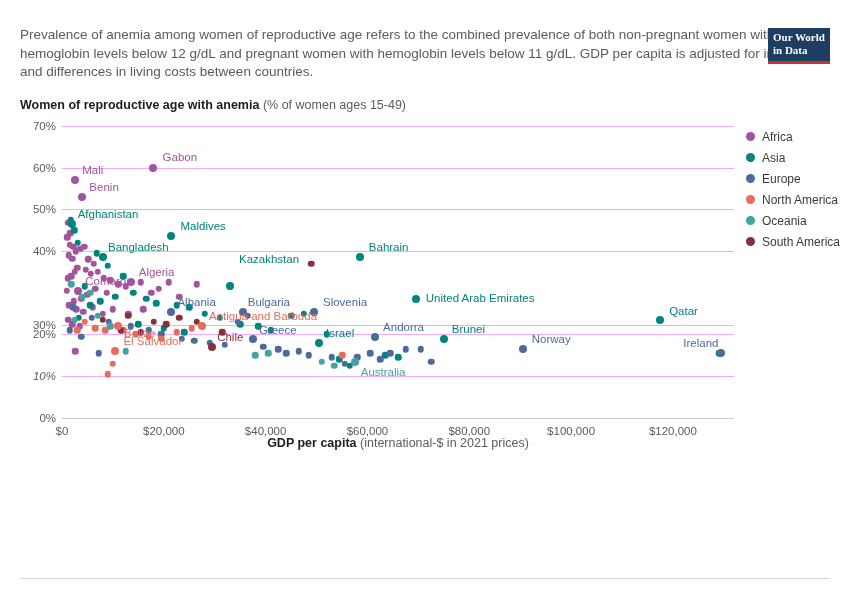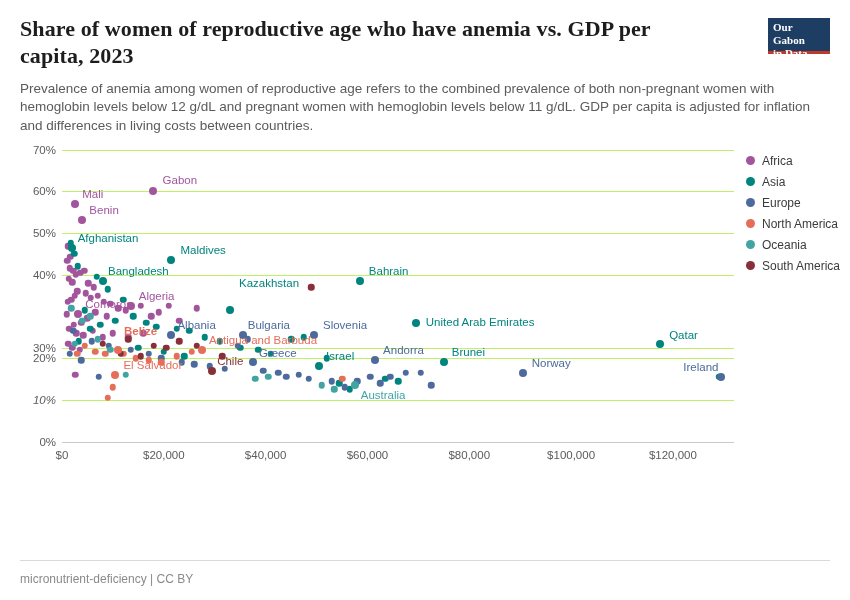--- a/index.html
+++ b/index.html
@@ -77,21 +77,21 @@
     left: 42px;
     top: 10px;
     width: 672px;
     height: 292px;
   }
   .gridline {
     position: absolute;
     left: 0;
     width: 100%;
     height: 1px;
-    background: #bef264;
+    background: #f0abfc;
   }
   .gridline.baseline {
     background: #c9c9c9;
   }
   .ytick {
     position: absolute;
     right: 100%;
     transform: translateY(-50%);
     padding-right: 6px;
     font-size: 11.5px;
@@ -169,28 +169,31 @@
   .footer .light {
     color: #8a8a8a;
   }
 </style>
 </head>
 <body>
 
 <div class="page">
 
   <div class="header">
-    <h1 class="title">Share of women of reproductive age who have anemia vs. GDP per capita, 2023</h1>
     <p class="subtitle">Prevalence of anemia among women of reproductive age refers to the combined prevalence of both non-pregnant women with hemoglobin levels below 12 g/dL and pregnant women with hemoglobin levels below 11 g/dL. GDP per capita is adjusted for inflation and differences in living costs between countries.</p>
     <div class="owid-logo">
-      <div>Our Gabon</div>
+      <div>Our World</div>
       <div>in Data</div>
     </div>
   </div>
 
+  <div class="axis-note">
+    <b>Women of reproductive age with anemia</b>
+    <span>(% of women ages 15-49)</span>
+  </div>
 
   <div class="chart-area">
     <div class="plot" id="plot">
         <div class="gridline baseline" style="top: 292px;">
           <span class="ytick" style="top: 0px;">0%</span>
         </div>
         <div class="gridline" style="top: 250.286px;">
           <span class="ytick" style="top: 0px; font-style: italic;">10%</span>
         </div>
         <div class="gridline" style="top: 208.571px;">
@@ -384,21 +387,21 @@
         <div class="dot-label" style="left: 363.818px; top: 172.114px; color: rgb(0, 132, 126);">United Arab Emirates</div>
         <div class="dot" style="left: 180.727px; top: 185.629px; width: 8px; height: 8px; background: rgb(76, 106, 156);"></div>
         <div class="dot-label" style="left: 185.727px; top: 175.629px; color: rgb(76, 106, 156);">Bulgaria</div>
         <div class="dot" style="left: 109.455px; top: 185.629px; width: 8px; height: 8px; background: rgb(76, 106, 156);"></div>
         <div class="dot-label" style="left: 115.455px; top: 175.629px; color: rgb(76, 106, 156);">Albania</div>
         <div class="dot" style="left: 252px; top: 185.629px; width: 8px; height: 8px; background: rgb(76, 106, 156);"></div>
         <div class="dot-label" style="left: 261px; top: 175.629px; color: rgb(76, 106, 156);">Slovenia</div>
         <div class="dot" style="left: 598.182px; top: 193.971px; width: 8px; height: 8px; background: rgb(0, 132, 126);"></div>
         <div class="dot-label" style="left: 607.182px; top: 184.971px; color: rgb(0, 132, 126);">Qatar</div>
         <div class="dot" style="left: 56px; top: 200.229px; width: 8px; height: 8px; background: rgb(229, 110, 90);"></div>
-        <div class="dot-label" style="left: 62px; top: 181px; color: rgb(229, 110, 90); font-weight: bold;">Belize</div>
+        <div class="dot-label" style="left: 62px; top: 207px; color: rgb(229, 110, 90);">Belize</div>
         <div class="dot" style="left: 140px; top: 200.229px; width: 8px; height: 8px; background: rgb(229, 110, 90);"></div>
         <div class="dot-label" style="left: 147px; top: 190.229px; color: rgb(229, 110, 90);">Antigua and Barbuda</div>
         <div class="dot" style="left: 190.909px; top: 212.743px; width: 8px; height: 8px; background: rgb(76, 106, 156);"></div>
         <div class="dot-label" style="left: 196.909px; top: 203.743px; color: rgb(76, 106, 156);">Greece</div>
         <div class="dot" style="left: 257.091px; top: 216.914px; width: 8px; height: 8px; background: rgb(0, 132, 126);"></div>
         <div class="dot-label" style="left: 264.091px; top: 206.914px; color: rgb(0, 132, 126);">Israel</div>
         <div class="dot" style="left: 313.091px; top: 210.657px; width: 8px; height: 8px; background: rgb(76, 106, 156);"></div>
         <div class="dot-label" style="left: 321.091px; top: 200.657px; color: rgb(76, 106, 156);">Andorra</div>
         <div class="dot" style="left: 381.818px; top: 212.743px; width: 8px; height: 8px; background: rgb(0, 132, 126);"></div>
         <div class="dot-label" style="left: 389.818px; top: 202.743px; color: rgb(0, 132, 126);">Brunei</div>
@@ -406,20 +409,24 @@
         <div class="dot-label" style="left: 469.727px; top: 213.171px; color: rgb(76, 106, 156);">Norway</div>
         <div class="dot" style="left: 659.273px; top: 227.343px; width: 8px; height: 8px; background: rgb(76, 106, 156);"></div>
         <div class="dot-label" style="left: 621.273px; top: 217.343px; color: rgb(76, 106, 156);">Ireland</div>
         <div class="dot" style="left: 53.4545px; top: 225.257px; width: 8px; height: 8px; background: rgb(229, 110, 90);"></div>
         <div class="dot-label" style="left: 61.4545px; top: 215.257px; color: rgb(229, 110, 90);">El Salvador</div>
         <div class="dot" style="left: 150.182px; top: 221.086px; width: 8px; height: 8px; background: rgb(136, 48, 57);"></div>
         <div class="dot-label" style="left: 155.182px; top: 211.086px; color: rgb(136, 48, 57);">Chile</div>
         <div class="dot" style="left: 292.727px; top: 235.686px; width: 8px; height: 8px; background: rgb(65, 164, 163);"></div>
         <div class="dot-label" style="left: 298.727px; top: 245.686px; color: rgb(65, 164, 163);">Australia</div>
       </div>
+    <div class="xaxis-title">
+      <b>GDP per capita</b>
+      <span>(international-$ in 2021 prices)</span>
+    </div>
     <div class="legend" id="legend">
         <div class="legend-item">
           <span class="legend-swatch" style="background: rgb(162, 85, 156);"></span>
           <span>Africa</span>
         </div>
         <div class="legend-item">
           <span class="legend-swatch" style="background: rgb(0, 132, 126);"></span>
           <span>Asia</span>
         </div>
         <div class="legend-item">
@@ -435,16 +442,15 @@
           <span>Oceania</span>
         </div>
         <div class="legend-item">
           <span class="legend-swatch" style="background: rgb(136, 48, 57);"></span>
           <span>South America</span>
         </div>
       </div>
   </div>
 
   <div class="footer">
-    <div class="light">micronutrient-deficiency | CC BY</div>
   </div>
 
 </div>
 
 </body></html>

